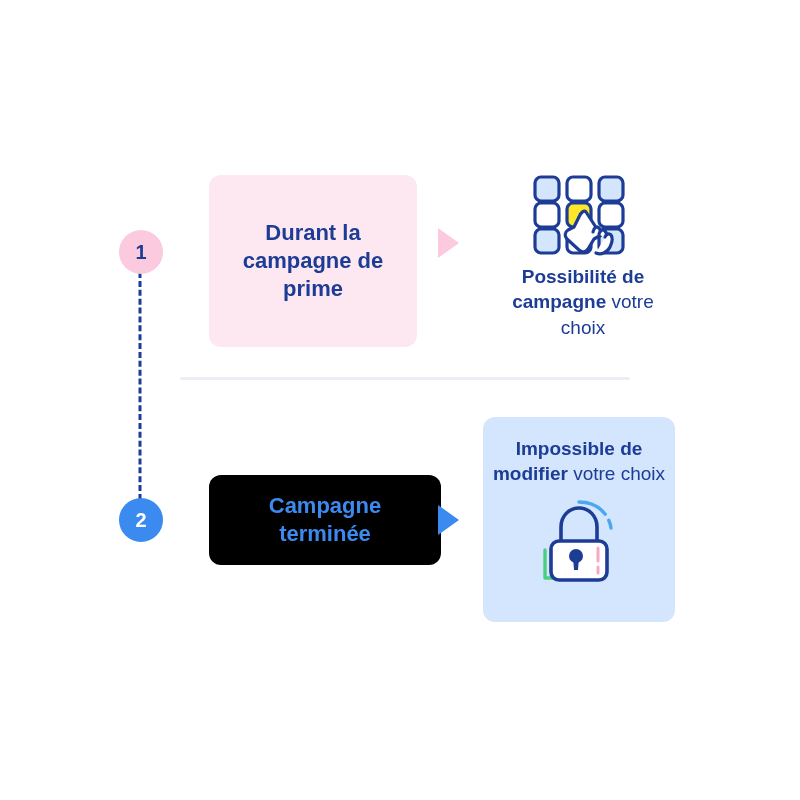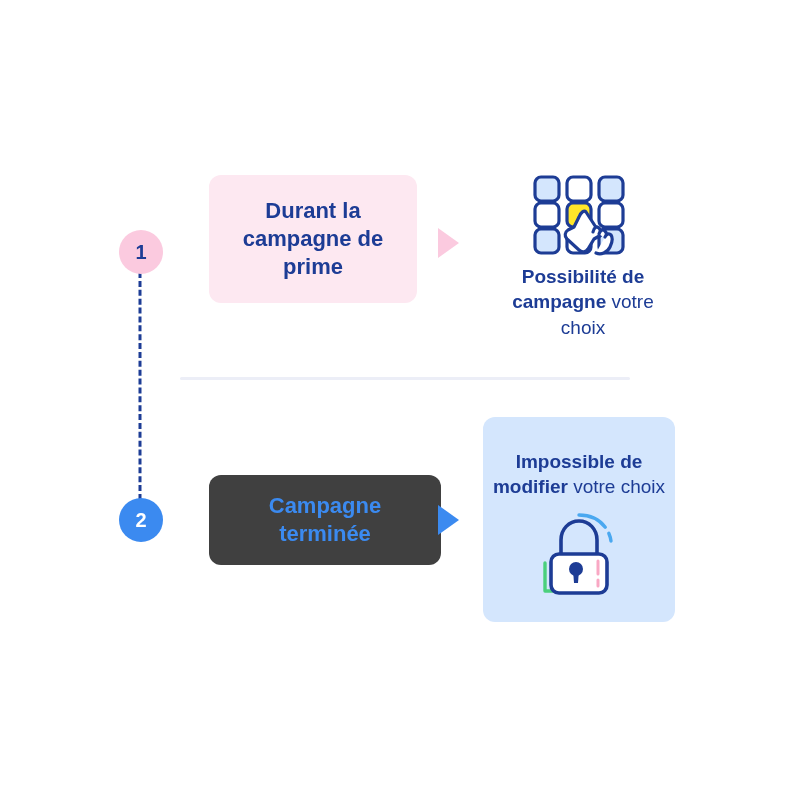--- a/index.html
+++ b/index.html
@@ -70,31 +70,31 @@
     text-align: center;
     box-sizing: border-box;
     padding: 10px 18px;
     font-weight: bold;
     line-height: 1.28;
   }
   .label-card-1 {
     left: 209px;
     top: 175px;
     width: 208px;
-    height: 128px;
+    height: 172px;
     background: #fde8f1;
     color: #1d3c95;
     font-size: 22px;
   }
   .label-card-2 {
     left: 209px;
     top: 475px;
     width: 232px;
     height: 90px;
-    background: #404040;
+    background: #000000;
     color: #3b8af0;
     font-size: 22px;
   }
 
   
   .arrow {
     position: absolute;
     width: 0;
     height: 0;
     border-top: 15px solid transparent;
@@ -125,21 +125,21 @@
     position: absolute;
     left: 483px;
     top: 417px;
     width: 192px;
     height: 205px;
     background: #d4e6fd;
     border-radius: 12px;
     display: flex;
     flex-direction: column;
     align-items: center;
-    padding-top: 32px;
+    padding-top: 19px;
     box-sizing: border-box;
   }
 
   .outcome-caption {
     text-align: center;
     font-size: 19px;
     line-height: 1.33;
     color: #1d3c95;
     font-weight: normal;
     width: 176px;

